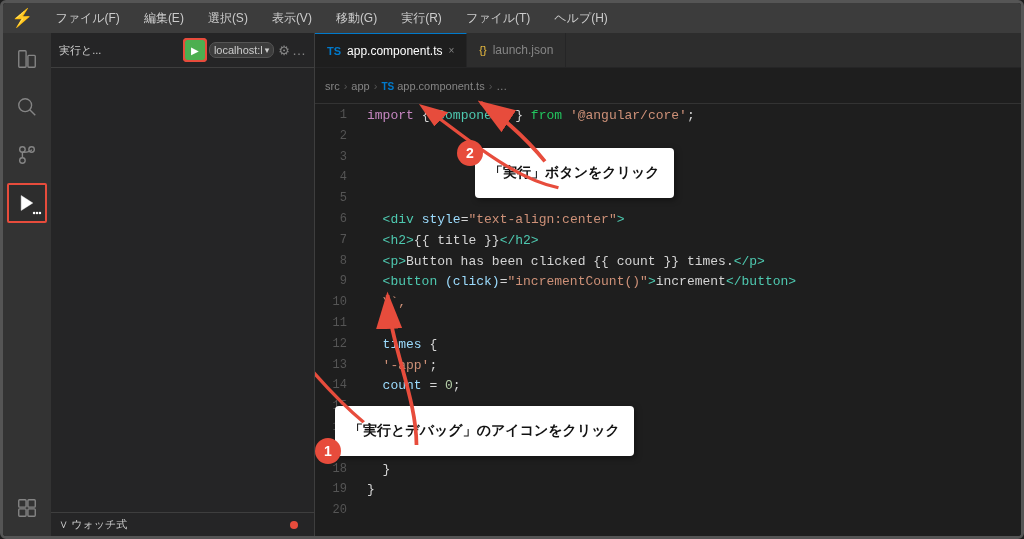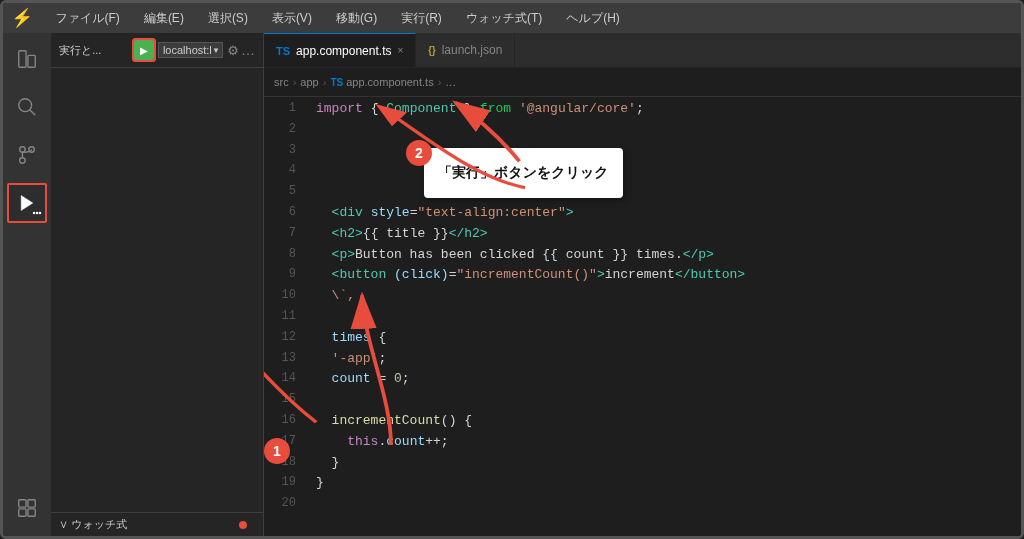--- a/index.html
+++ b/index.html
@@ -79,21 +79,21 @@
       position: relative;
     }
     .activity-icon.run-debug-active {
       background: #2d2d2d;
       border: 2px solid #e74c3c;
       color: #ffffff;
     }
 
     
     .sidebar {
-      width: 213px;
+      width: 264px;
       background: #252526;
       border-right: 1px solid #3e3e3e;
       display: flex;
       flex-direction: column;
       flex-shrink: 0;
     }
     .sidebar-toolbar {
       display: flex;
       align-items: center;
       height: 35px;
@@ -126,21 +126,21 @@
       box-shadow: 0 0 0 2px #e74c3c;
       outline: 2px solid #e74c3c;
     }
     .localhost-selector {
       background: #3c3c3c;
       border: 1px solid #555;
       color: #ccc;
       font-size: 11px;
       padding: 1px 4px;
       cursor: pointer;
-      border-radius: 0;
+      border-radius: 7px;
       display: flex;
       align-items: center;
       gap: 2px;
     }
     .gear-icon-sm {
       color: #858585;
       font-size: 13px;
       cursor: pointer;
       margin-left: 4px;
     }
@@ -215,21 +215,21 @@
       color: #858585;
       cursor: pointer;
     }
     .tab-icon-ts { color: #007acc; font-size: 11px; font-weight: bold; }
     .tab-icon-json { color: #f0c040; font-size: 11px; }
 
     
     .breadcrumb {
       display: flex;
       align-items: center;
-      height: 29px;
+      height: 36px;
       padding: 0 10px;
       background: #1e1e1e;
       border-bottom: 1px solid #333;
       flex-shrink: 0;
     }
     .breadcrumb-item {
       color: #858585;
       font-size: 11px;
     }
     .breadcrumb-sep {
@@ -341,21 +341,21 @@
 <div class="outer-frame">
 
   <div class="menu-bar">
     <span class="vscode-icon" style="color:#007acc; font-size:18px; font-weight:bold;">⚡</span>
     <span class="menu-item">ファイル(F)</span>
     <span class="menu-item">編集(E)</span>
     <span class="menu-item">選択(S)</span>
     <span class="menu-item">表示(V)</span>
     <span class="menu-item">移動(G)</span>
     <span class="menu-item">実行(R)</span>
-    <span class="menu-item">ウォッチ式(T)</span>
+    <span class="menu-item">ファイル(T)</span>
     <span class="menu-item">ヘルプ(H)</span>
   </div>
 
   <div class="main-area">
 
     <div class="activity-bar">
       <div class="activity-icon" style="color:#858585;">
         <svg width="22" height="22" viewBox="0 0 24 24" fill="none" stroke="currentColor" stroke-width="1.5">
           <rect x="3" y="3" width="8" height="18" rx="1"></rect>
           <rect x="13" y="8" width="8" height="13" rx="1"></rect>
@@ -499,20 +499,23 @@
 
           <path d="M 40 390 C 20 370, -20 320, -50 260" stroke="#e74c3c" stroke-width="3" fill="none" marker-end="url(#arrowhead1)"></path>
 
           <path d="M 200 155 C 160 145, 120 100, 90 75" stroke="#e74c3c" stroke-width="3" fill="none" marker-end="url(#arrowhead2)"></path>
         </svg>
 
         <div class="callout-box" style="top: 115px; left: 160px;">
           <span>「実行」ボタンをクリック</span>
         </div>
 
+        <div class="callout-box" style="bottom: 80px; left: 20px;">
+          <span>「実行とデバッグ」のアイコンをクリック</span>
+        </div>
 
         <div class="badge-circle" style="bottom: 72px; left: 0px;">1</div>
 
         <div class="badge-circle" style="top: 107px; left: 142px;">2</div>
 
         <svg style="position:absolute; top:0; left:0; width:100%; height:100%; pointer-events:none;" viewBox="0 0 580 470">
           <defs>
             <marker id="ah1" markerWidth="10" markerHeight="7" refX="9" refY="3.5" orient="auto">
               <polygon points="0 0, 10 3.5, 0 7" fill="#e74c3c"></polygon>
             </marker>

